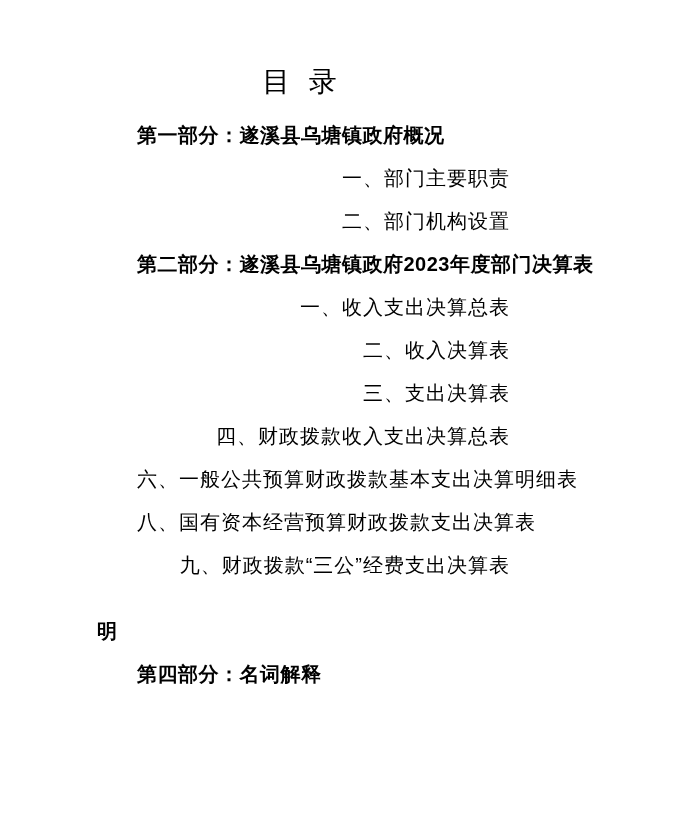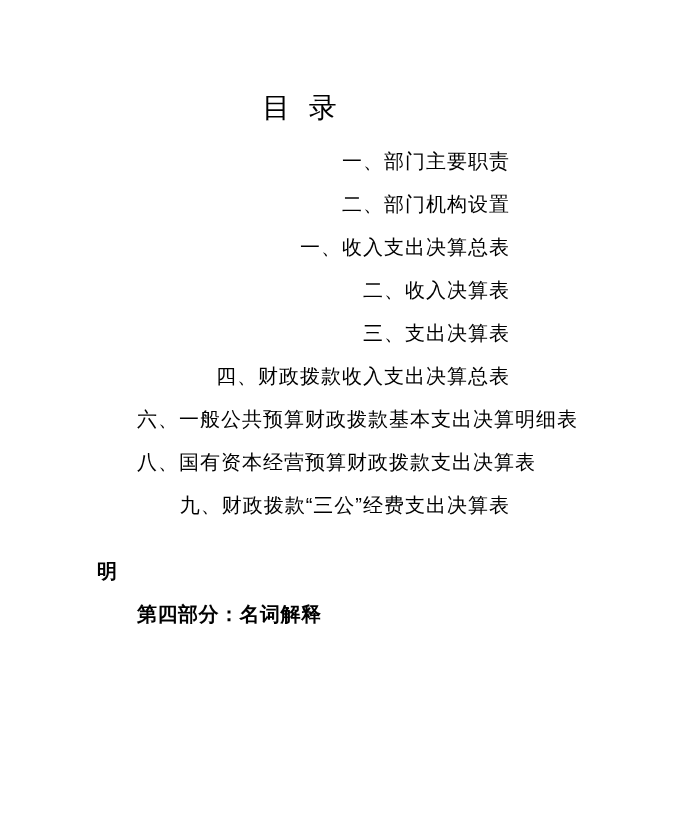--- a/index.html
+++ b/index.html
@@ -11,21 +11,21 @@
     height: 840px;
     background: #ffffff;
     color: #000000;
     font-family: "Liberation Sans", sans-serif;
   }
   .page {
     position: relative;
     width: 600px;
     height: 840px;
     box-sizing: border-box;
-    padding-top: 90px;
+    padding-top: 64px;
     overflow: hidden;
     background: #ffffff;
   }
   .doc-title {
     margin: 0 0 24px 0;
     font-size: 28px;
     font-weight: 400;
     line-height: 36px;
     text-align: center;
     letter-spacing: 1px;
@@ -54,26 +54,28 @@
 </style>
 </head>
 <body>
 
 <div class="page">
 
   <h1 class="doc-title">目  录</h1>
 
   <div class="content">
 
+    <p class="part-heading">第一部分：遂溪县乌塘镇政府概况</p>
 
     <p class="toc-item">一、部门主要职责</p>
 
     <p class="toc-item">二、部门机构设置</p>
 
 
+    <p class="part-heading">第二部分：遂溪县乌塘镇政府2023年度部门决算表</p>
 
     <p class="toc-item">一、收入支出决算总表</p>
 
     <p class="toc-item">二、收入决算表</p>
 
     <p class="toc-item">三、支出决算表</p>
 
     <p class="toc-item">四、财政拨款收入支出决算总表</p>
 
 

